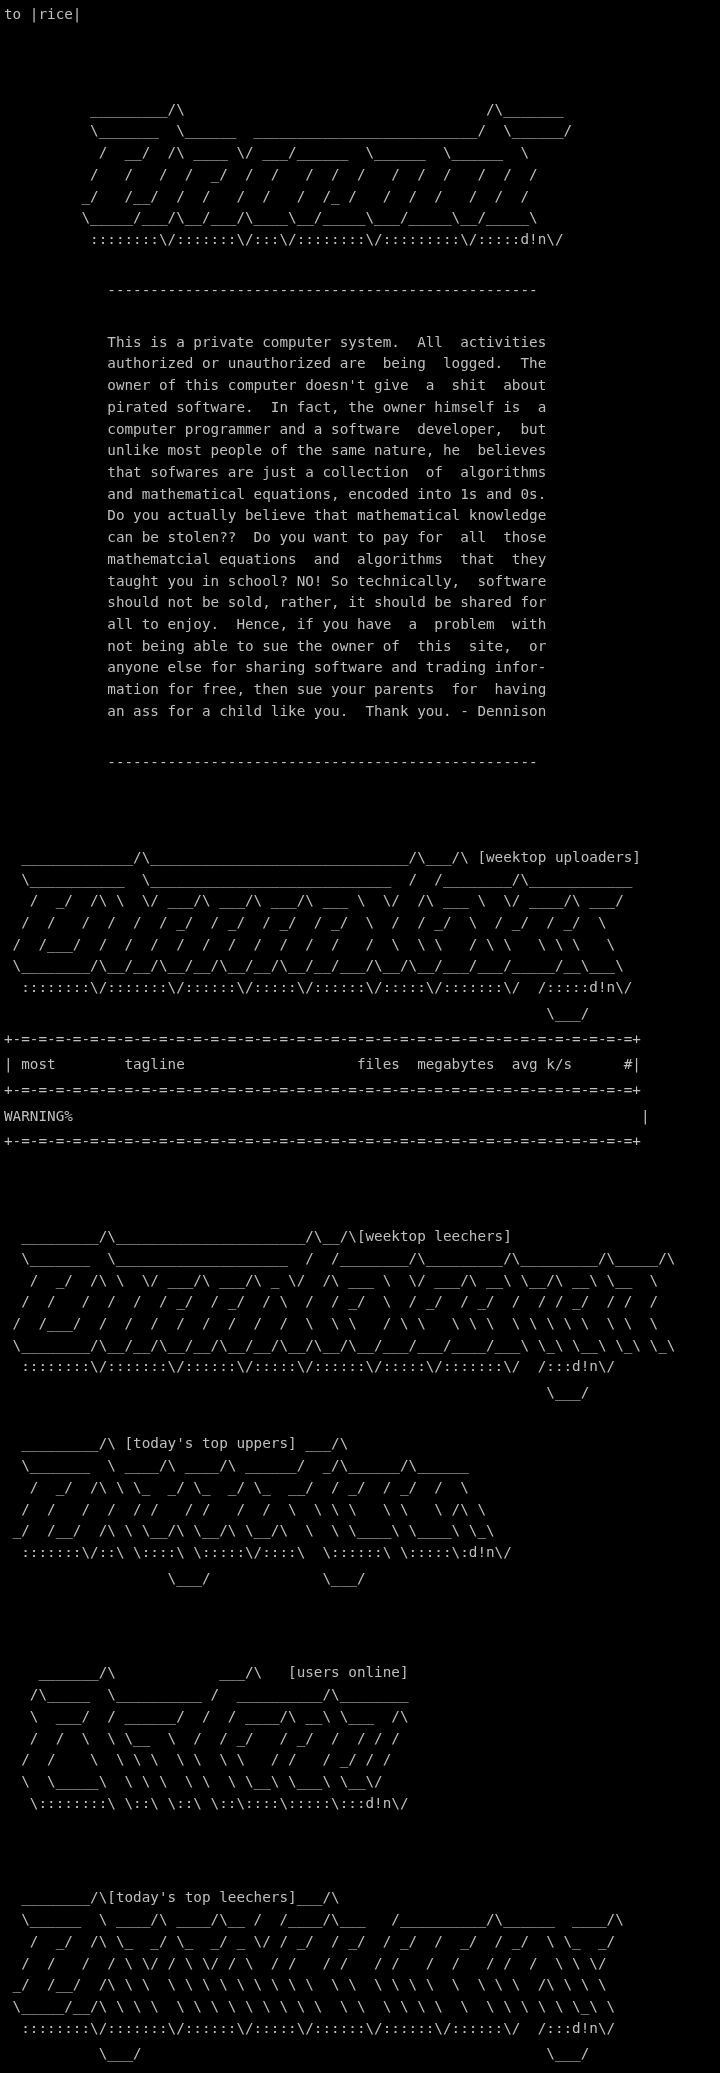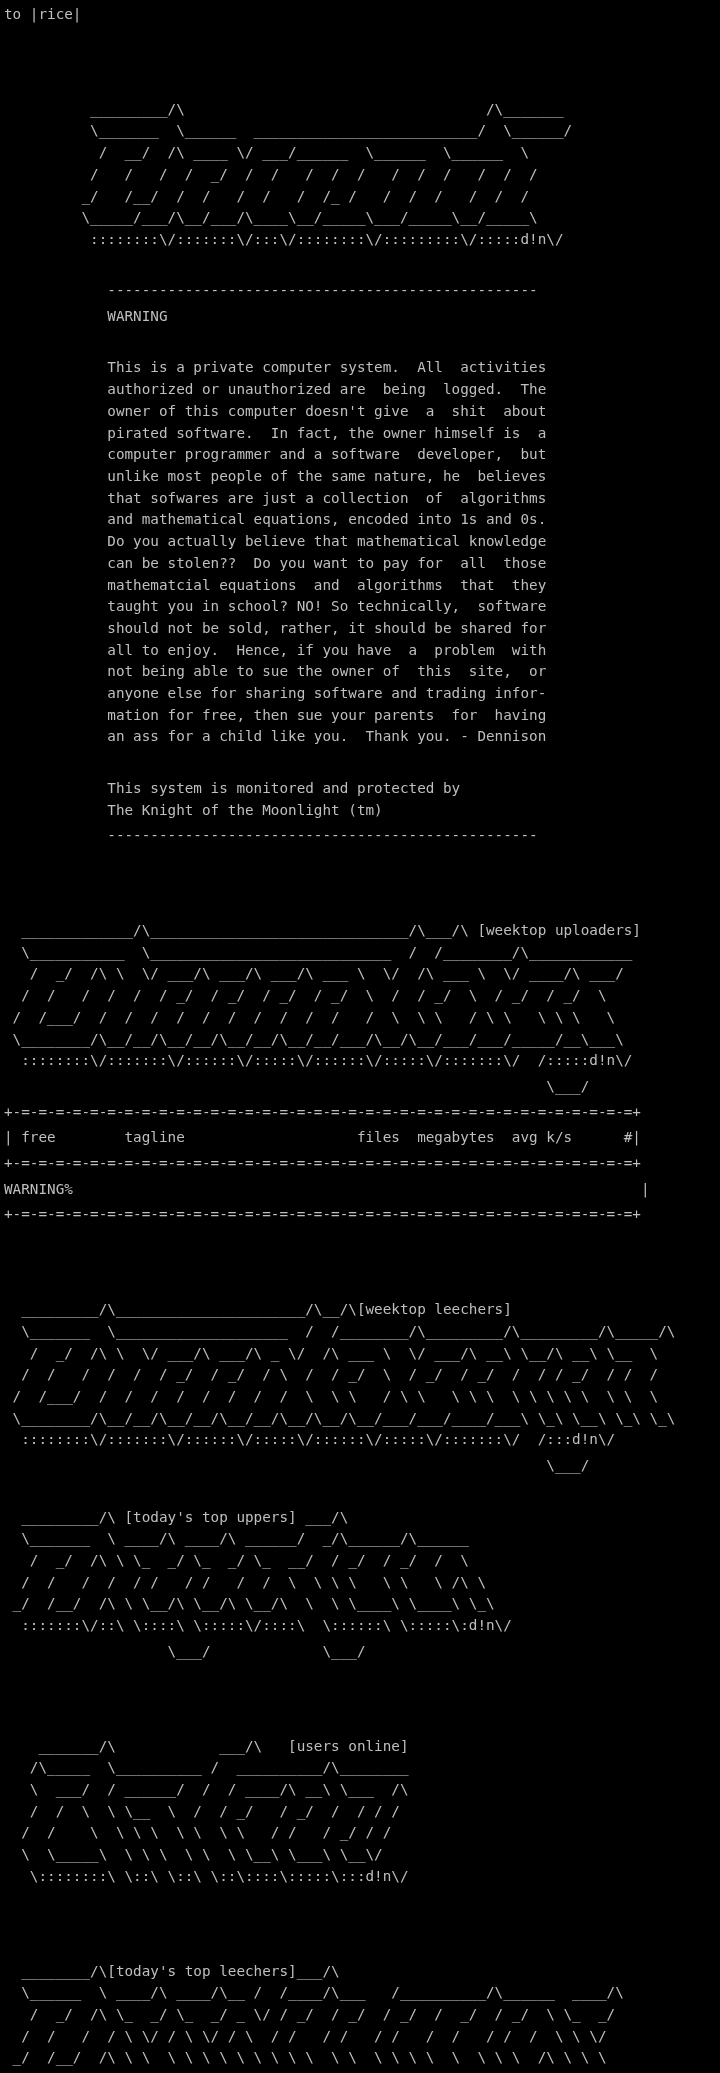--- a/index.html
+++ b/index.html
@@ -39,61 +39,58 @@
           \_______  \______  __________________________/  \______/
            /  __/  /\ ____ \/ ___/______  \______  \______  \
           /   /   /  /  _/  /  /   /  /  /   /  /  /   /  /  /
          _/   /__/  /  /   /  /   /  /_ /   /  /  /   /  /  /
          \_____/___/\__/___/\____\__/_____\___/_____\__/_____\
           ::::::::\/:::::::\/:::\/::::::::\/:::::::::\/:::::d!n\/</pre>
   <div class="sp1"></div>
 
   <div class="indent">
     <pre>--------------------------------------------------</pre>
-    <pre>WARNING</pre>
     <div class="sp1"></div>
     <pre>This is a private computer system.  All  activities
 authorized or unauthorized are  being  logged.  The
 owner of this computer doesn't give  a  shit  about
 pirated software.  In fact, the owner himself is  a
 computer programmer and a software  developer,  but
 unlike most people of the same nature, he  believes
 that sofwares are just a collection  of  algorithms
 and mathematical equations, encoded into 1s and 0s.
 Do you actually believe that mathematical knowledge
 can be stolen??  Do you want to pay for  all  those
 mathematcial equations  and  algorithms  that  they
 taught you in school? NO! So technically,  software
 should not be sold, rather, it should be shared for
 all to enjoy.  Hence, if you have  a  problem  with
 not being able to sue the owner of  this  site,  or
 anyone else for sharing software and trading infor-
 mation for free, then sue your parents  for  having
 an ass for a child like you.  Thank you. - Dennison</pre>
     <div class="sp1"></div>
-    <pre>This system is monitored and protected by
-The Knight of the Moonlight (tm)</pre>
     <pre>--------------------------------------------------</pre>
   </div>
   <div class="sp2"></div>
 
   <div class="sp1"></div>
 
   <pre>  _____________/\______________________________/\___/\ [weektop uploaders]
   \___________  \____________________________  /  /________/\____________
    /  _/  /\ \  \/ ___/\ ___/\ ___/\ ___ \  \/  /\ ___ \  \/ ____/\ ___/
   /  /   /  /  /  / _/  / _/  / _/  / _/  \  /  / _/  \  / _/  / _/  \
  /  /___/  /  /  /  /  /  /  /  /  /  /   /  \  \ \   / \ \   \ \ \   \
  \________/\__/__/\__/__/\__/__/\__/__/___/\__/\__/___/___/_____/__\___\
   ::::::::\/:::::::\/::::::\/:::::\/::::::\/:::::\/:::::::\/  /:::::d!n\/</pre>
   <pre>                                                               \___/</pre>
 
   <div>
     <pre>+-=-=-=-=-=-=-=-=-=-=-=-=-=-=-=-=-=-=-=-=-=-=-=-=-=-=-=-=-=-=-=-=-=-=-=-=+</pre>
-    <pre>| free        tagline                    files  megabytes  avg k/s      #|</pre>
+    <pre>| most        tagline                    files  megabytes  avg k/s      #|</pre>
     <pre>+-=-=-=-=-=-=-=-=-=-=-=-=-=-=-=-=-=-=-=-=-=-=-=-=-=-=-=-=-=-=-=-=-=-=-=-=+</pre>
     <pre>WARNING%                                                                  |</pre>
     <pre>+-=-=-=-=-=-=-=-=-=-=-=-=-=-=-=-=-=-=-=-=-=-=-=-=-=-=-=-=-=-=-=-=-=-=-=-=+</pre>
   </div>
   <div class="sp3"></div>
 
   <pre>  _________/\______________________/\__/\[weektop leechers]
   \_______  \____________________  /  /________/\_________/\_________/\_____/\
    /  _/  /\ \  \/ ___/\ ___/\ _ \/  /\ ___ \  \/ ___/\ __\ \__/\ __\ \__  \
   /  /   /  /  /  / _/  / _/  / \  /  / _/  \  / _/  / _/  /  / / _/  / /  /

